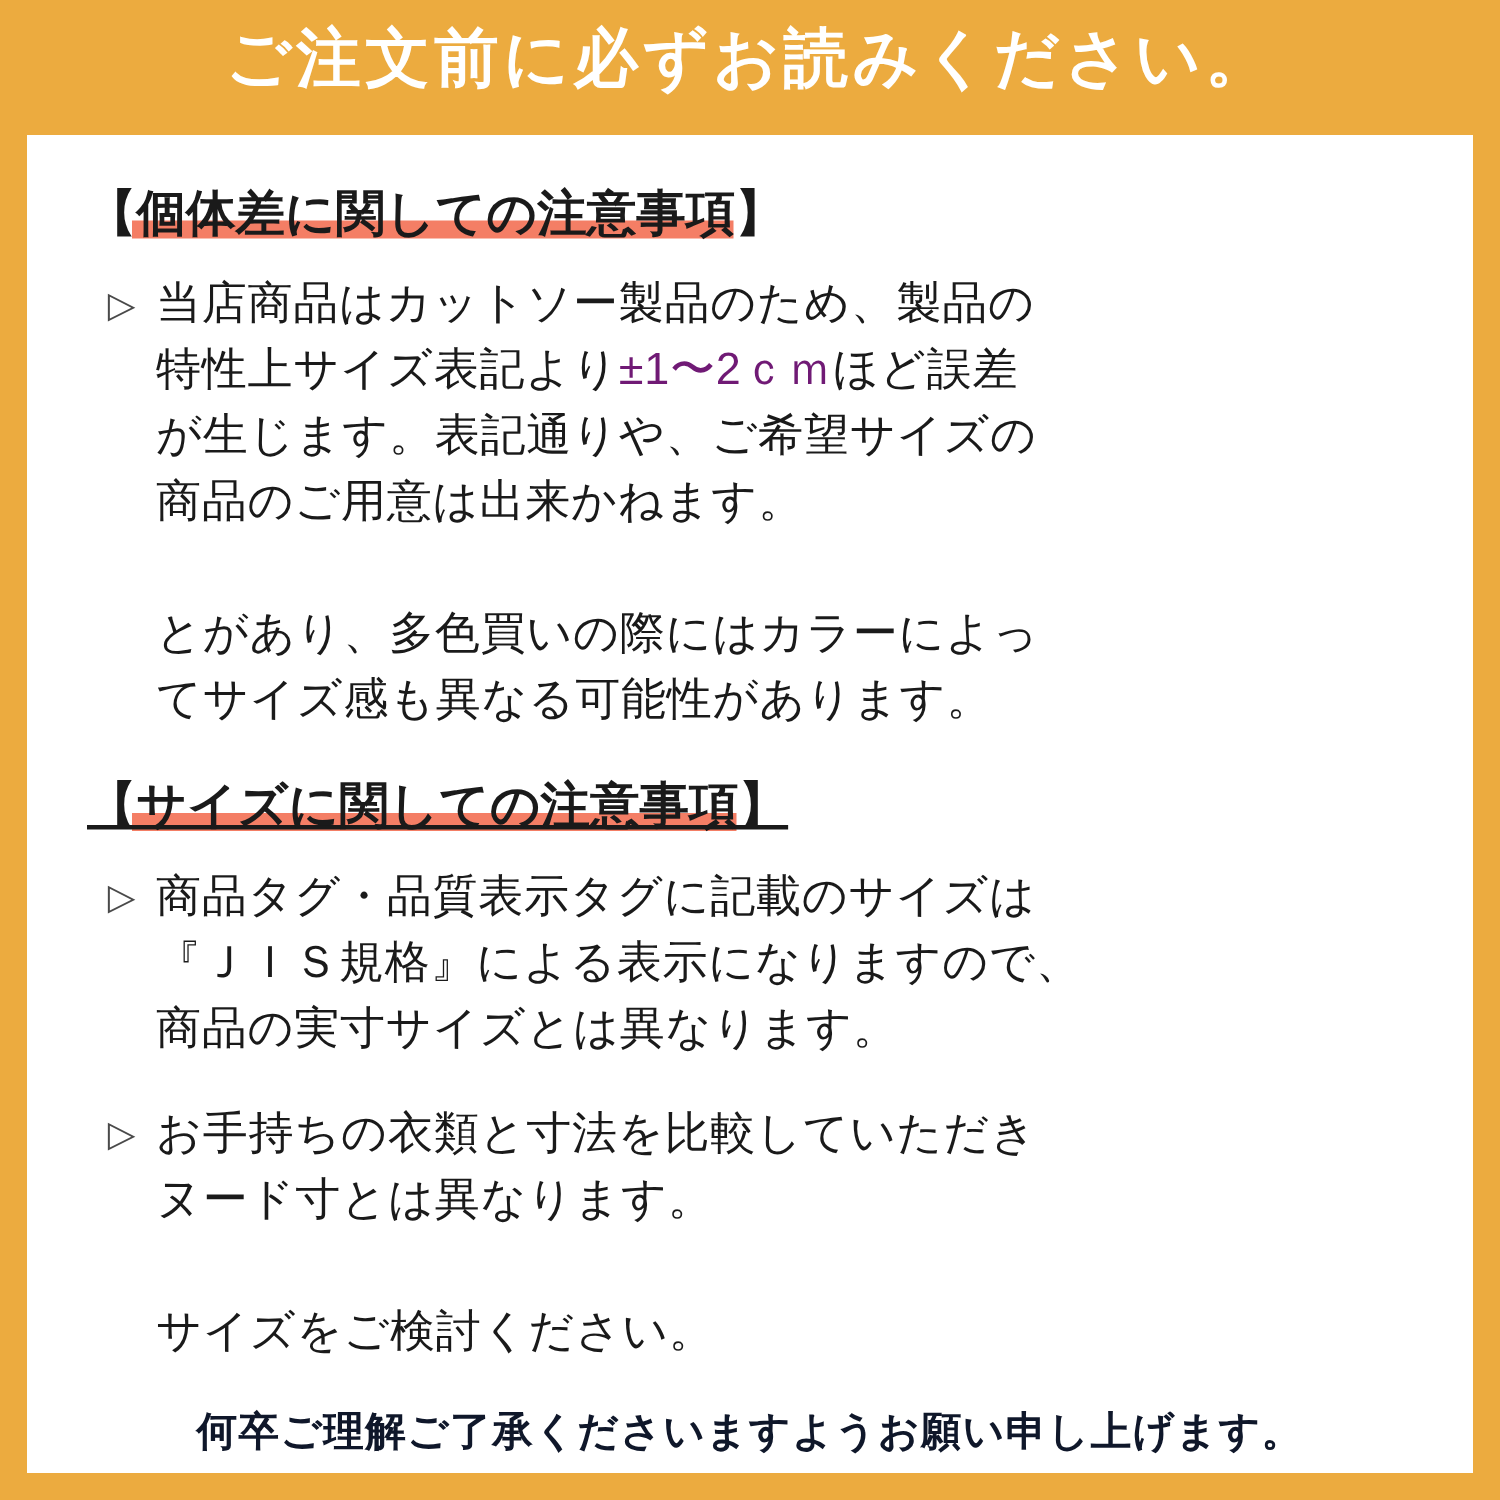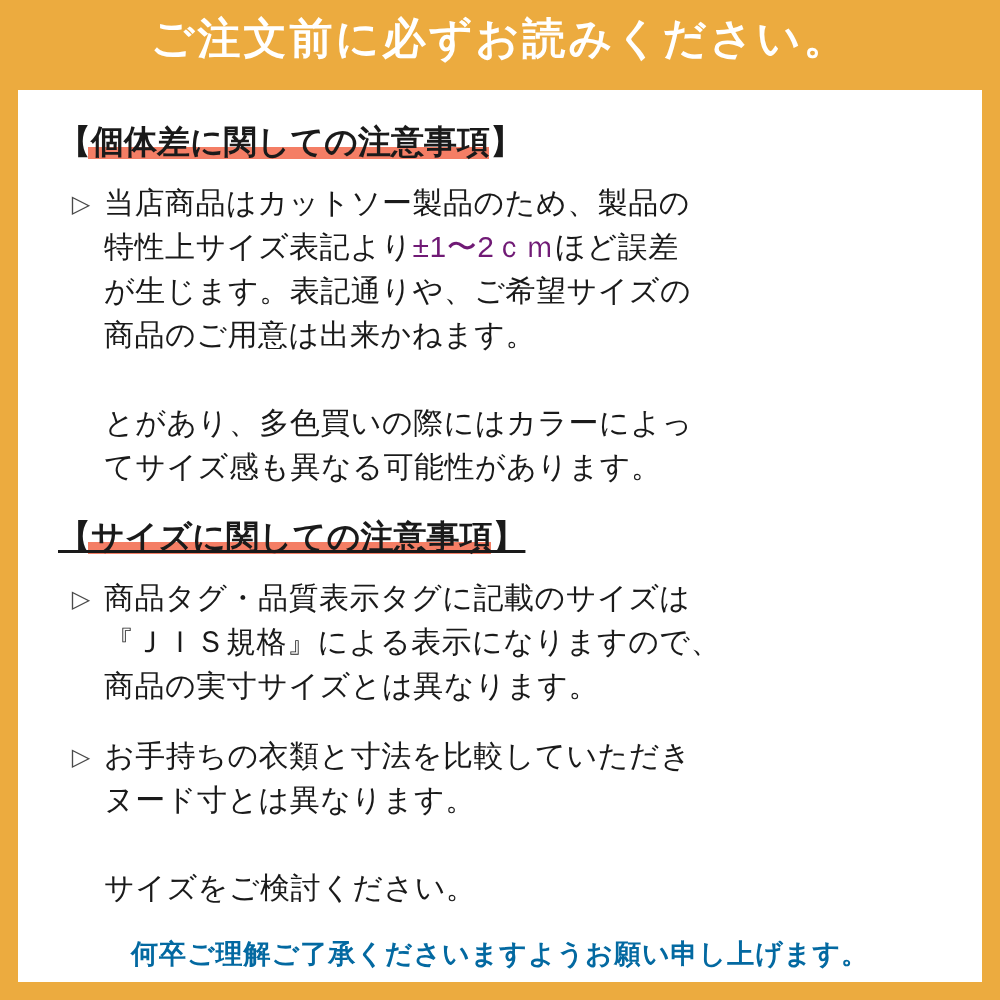--- a/index.html
+++ b/index.html
@@ -93,21 +93,21 @@
   .para .red {
     color: #701a75;
   }
   .s1-heading { margin-top: 6px; }
   .s2-heading { margin-top: 26px; text-decoration: underline; }
   .gap-block { margin-top: 26px; }
   .footer-note {
     margin-top: 26px;
     font-size: 27px;
     font-weight: bold;
-    color: #0369a1;
+    color: #0f172a;
     text-align: center;
     letter-spacing: 1px;
     white-space: nowrap;
   }
 </style>
 </head>
 <body>
 
 <div class="page">
 

